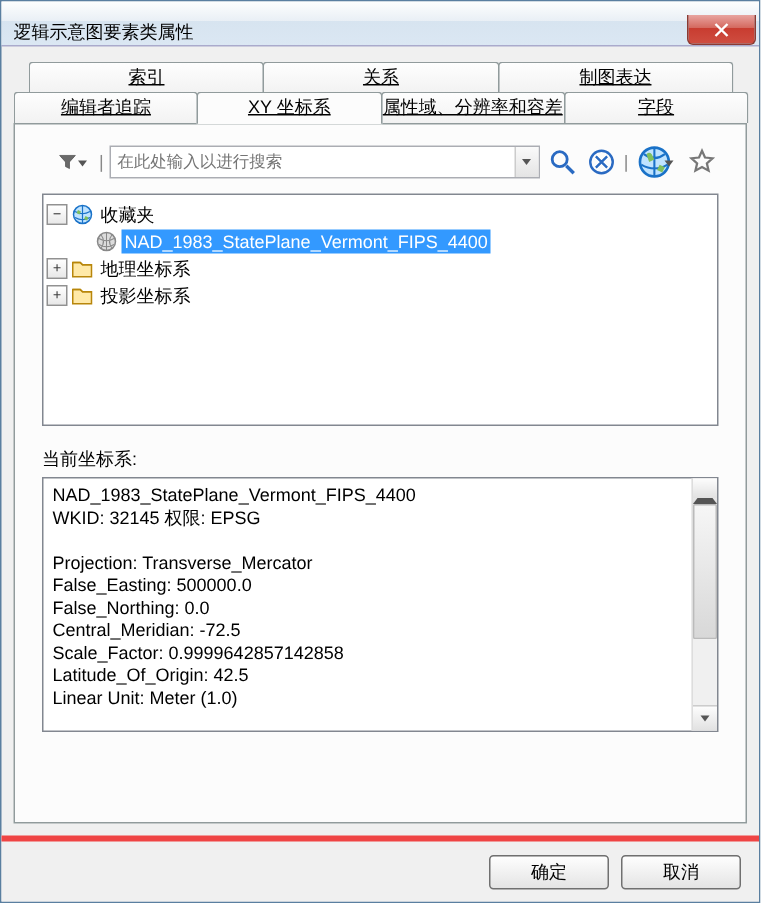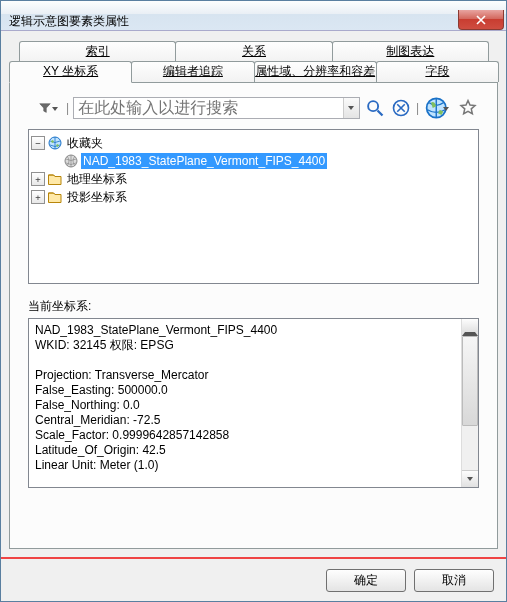--- a/index.html
+++ b/index.html
@@ -15,42 +15,42 @@
   .tab-row.row1 { margin-left: 10px; margin-right: 10px; }
   .tab-row.row2 { margin-top: -1px; }
   .tab { flex: 1; background: linear-gradient(to bottom, #fefefe, #f2f2f2); border: 1px solid #919b9c; border-bottom: none; border-radius: 3px 3px 0 0; text-align: center; line-height: 19px; cursor: pointer; margin-right: -1px; color: #000; }
   .tab.active { background: #fcfcfc; position: relative; z-index: 2; border-bottom: 1px solid #fcfcfc; margin-bottom: -1px; }
   .tab-panel { border: 1px solid #919b9c; background: #fcfcfc; flex: 1; padding: 14px 18px; display: flex; flex-direction: column; position: relative; z-index: 1; }
   .toolbar { display: flex; align-items: center; gap: 4px; margin-bottom: 10px; }
   .filter-btn { width: 28px; height: 22px; border: 1px solid transparent; display: flex; align-items: center; justify-content: center; cursor: pointer; }
   .filter-btn svg { width: 14px; height: 14px; }
   .tb-sep { color: #888; }
   .search-combo { flex: 1; height: 22px; border: 1px solid #abadb3; background: #fff; display: flex; align-items: center; }
-  .search-combo input { flex: 1; border: none; outline: none; padding: 0 4px; color: #888; font-size: 16px; background: transparent; }
+  .search-combo input { flex: 1; border: none; outline: none; padding: 0 4px; color: #888; font-size: 11px; background: transparent; }
   .combo-arrow { width: 16px; height: 100%; border-left: 1px solid #ccc; display: flex; align-items: center; justify-content: center; cursor: pointer; background: linear-gradient(to bottom, #fafafa, #e4e4e4); }
   .icon-btn { width: 22px; height: 22px; border: 1px solid transparent; display: flex; align-items: center; justify-content: center; cursor: pointer; border-radius: 2px; }
   .icon-btn.drop { width: 30px; position: relative; }
   .icon-btn.drop::after { content: ""; position: absolute; right: 3px; top: 9px; border-left: 3px solid transparent; border-right: 3px solid transparent; border-top: 4px solid #555; }
   .tree-box { border: 1px solid #828790; background: #fff; height: 155px; overflow: auto; padding: 4px 2px; }
   .tree-row { display: flex; align-items: center; height: 18px; white-space: nowrap; cursor: pointer; }
   .toggle { width: 14px; height: 14px; border: 1px solid #919191; background: linear-gradient(to bottom,#fff,#e8e8e8); display: flex; align-items: center; justify-content: center; font-size: 9px; line-height: 1; color: #404040; cursor: pointer; margin-right: 2px; font-family: monospace; }
   .spacer { width: 16px; display: inline-block; }
   .globe-icon { width: 16px; height: 16px; margin-right: 2px; display: flex; align-items: center; justify-content: center; }
   .folder-icon { width: 16px; height: 16px; margin-right: 2px; display: flex; align-items: center; justify-content: center; }
   .tree-label { padding: 1px 2px; color: #000; }
   .tree-label.selected { background: #3399ff; color: #fff; }
   .current-label { margin-top: 14px; margin-bottom: 3px; }
   .current-box { border: 1px solid #828790; background: #fff; height: 170px; position: relative; display: flex; }
   .current-text { flex: 1; padding: 4px 6px; white-space: pre; overflow: auto; font-size: 12px; line-height: 15px; color: #000; }
   .vscroll { width: 17px; background: #f0f0f0; border-left: 1px solid #ddd; position: relative; }
   .vscroll .up, .vscroll .down { position: absolute; width: 100%; height: 17px; background: linear-gradient(to bottom,#fdfdfd,#e1e1e1); display: flex; align-items: center; justify-content: center; }
   .vscroll .up { top: 0; border-bottom:1px solid #ccc;}
   .vscroll .down { bottom: 0; border-top:1px solid #ccc;}
   .vscroll .thumb { position: absolute; top: 17px; width: 100%; height: 90px; background: linear-gradient(to bottom,#f6f6f6,#d8d8d8); border:1px solid #bbb; border-radius:1px;}
-  .footer { height: 44px; display: flex; align-items: center; justify-content: flex-end; gap: 8px; padding: 0 12px; background: #f0f0f0; border-top: 2px solid #ef4444; }
+  .footer { height: 44px; display: flex; align-items: center; justify-content: flex-end; gap: 8px; padding: 0 12px; background: #f0f0f0; border-top: 4px solid #ef4444; }
   .footer button { width: 80px; height: 23px; background: linear-gradient(to bottom,#fefefe,#e4e4e4); border: 1px solid #707070; border-radius: 3px; cursor: pointer; font-size: 12px; }
   .footer button:disabled { color: #888; cursor: default; }
   .arrow-tri { border-left:3px solid transparent; border-right:3px solid transparent; border-top:4px solid #555; }
   .arrow-tri.up { border-top:none; border-bottom:4px solid #555;}
 </style>
 </head>
 <body>
 
 <div class="window">
   <div class="titlebar">
@@ -63,22 +63,22 @@
   </div>
 
   <div class="content-area">
     <div class="tab-container">
       <div class="tab-row row1">
         <div class="tab">索引</div>
         <div class="tab">关系</div>
         <div class="tab">制图表达</div>
       </div>
       <div class="tab-row row2">
+        <div class="tab">编辑者追踪</div>
         <div class="tab active">XY 坐标系</div>
-        <div class="tab">编辑者追踪</div>
         <div class="tab">属性域、分辨率和容差</div>
         <div class="tab">字段</div>
       </div>
     </div>
 
     <div class="tab-panel" style="flex:1; display:flex; flex-direction:column;">
       <div class="toolbar">
         <div class="filter-btn icon-btn drop" style="width:34px;">
           <svg viewBox="0 0 16 16">
               <path d="M2 3 h12 l-4.5 5 v5 l-3 -1.5 v-3.5 z" fill="#6a6a6a" stroke="#444" stroke-width="0.5"></path>

